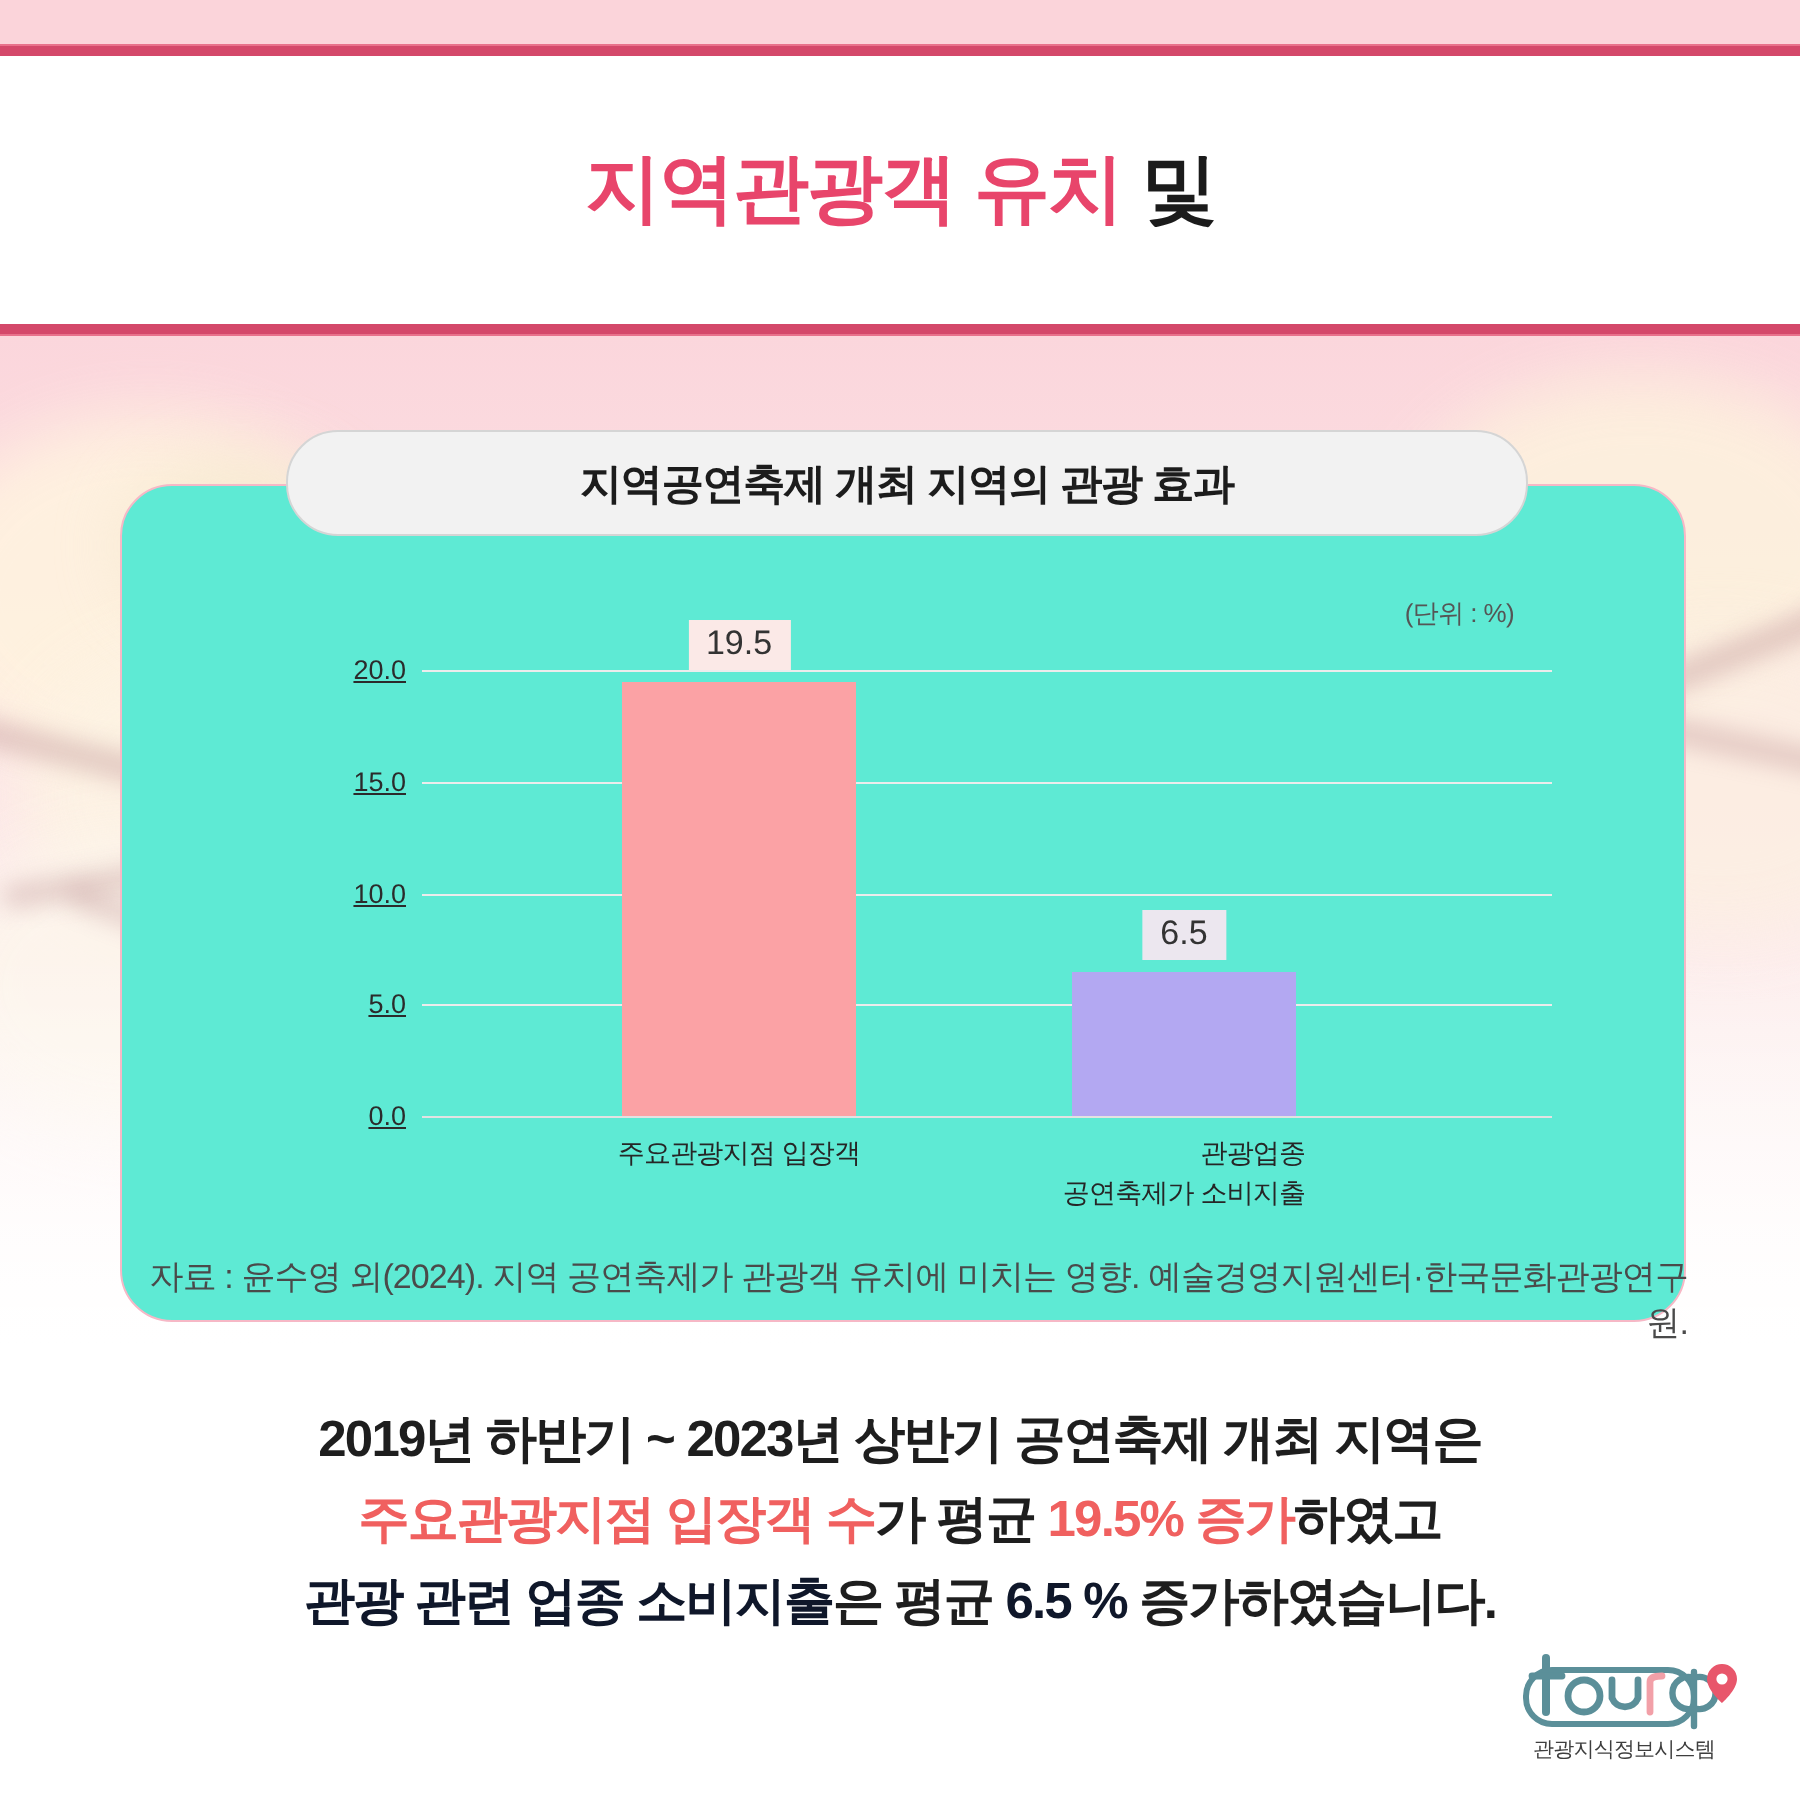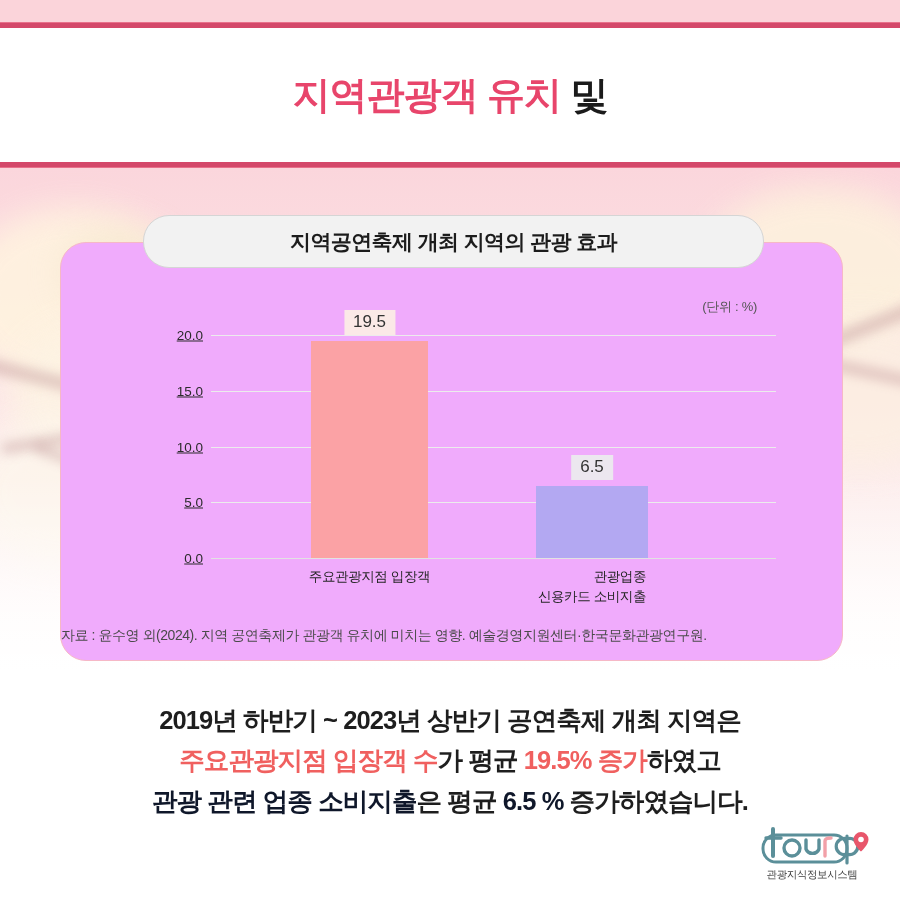--- a/index.html
+++ b/index.html
@@ -103,21 +103,21 @@
     line-height: 1.12;
   }
   .hdr-pink  { color: #e8456b; }
   .hdr-black { color: #1b1b1b; }
 
   
   .card {
     position: absolute;
     left: 60px; top: 242px;
     width: 783px; height: 419px;
-    background: #f0abfc;
+    background: #5eead4;
     border: 1.4px solid #f6b8c6;
     border-radius: 26px;
     z-index: 2;
   }
   .card-title {
     position: absolute;
     left: 82px; top: -28px;
     width: 621px; height: 53px;
     background: #f2f2f2;
     border: 1.2px solid #d5d5d5;
@@ -197,22 +197,22 @@
     text-align: center;
     letter-spacing: -0.4px;
     transform: translateX(-50%);
     line-height: 1.45;
   }
 
   .source {
     position: absolute;
     left: 0; top: 384px;
     width: 783px;
-    text-align: left;
-    font-size: 14px;
+    text-align: right;
+    font-size: 17px;
     color: #4a4a4a;
     letter-spacing: -0.45px;
   }
 
   
   .summary {
     position: absolute;
     left: 0; top: 700px;
     width: 900px;
     text-align: center;
@@ -299,21 +299,21 @@
         <div class="ytick" style="top: 315px;">0.0</div>
         <div class="bar bar-a" style="height: 217.425px; background: rgb(251, 162, 165);"></div>
         <div class="vlabel vlabel-a" style="left: 308.5px; top: 66.575px; background: rgb(251, 233, 231);">19.5</div>
         <div class="xlabel" style="left: 308.5px;">
           <div>주요관광지점 입장객</div>
         </div>
         <div class="bar bar-b" style="height: 72.475px; background: rgb(179, 168, 242);"></div>
         <div class="vlabel vlabel-b" style="left: 531px; top: 211.525px; background: rgb(236, 231, 239);">6.5</div>
         <div class="xlabel" style="left: 531px; text-align: right;">
           <div>관광업종</div>
-          <div>신용카드 소비지출</div>
+          <div>공연축제가 소비지출</div>
         </div>
       </div>
 
     <div class="source">자료 : 윤수영 외(2024). 지역 공연축제가 관광객 유치에 미치는 영향. 예술경영지원센터·한국문화관광연구원.</div>
   </div>
 
   <div class="summary">
     <div class="summary-line">
       <span>2019년 하반기 ~ 2023년 상반기 공연축제 개최 지역은</span>
     </div>

